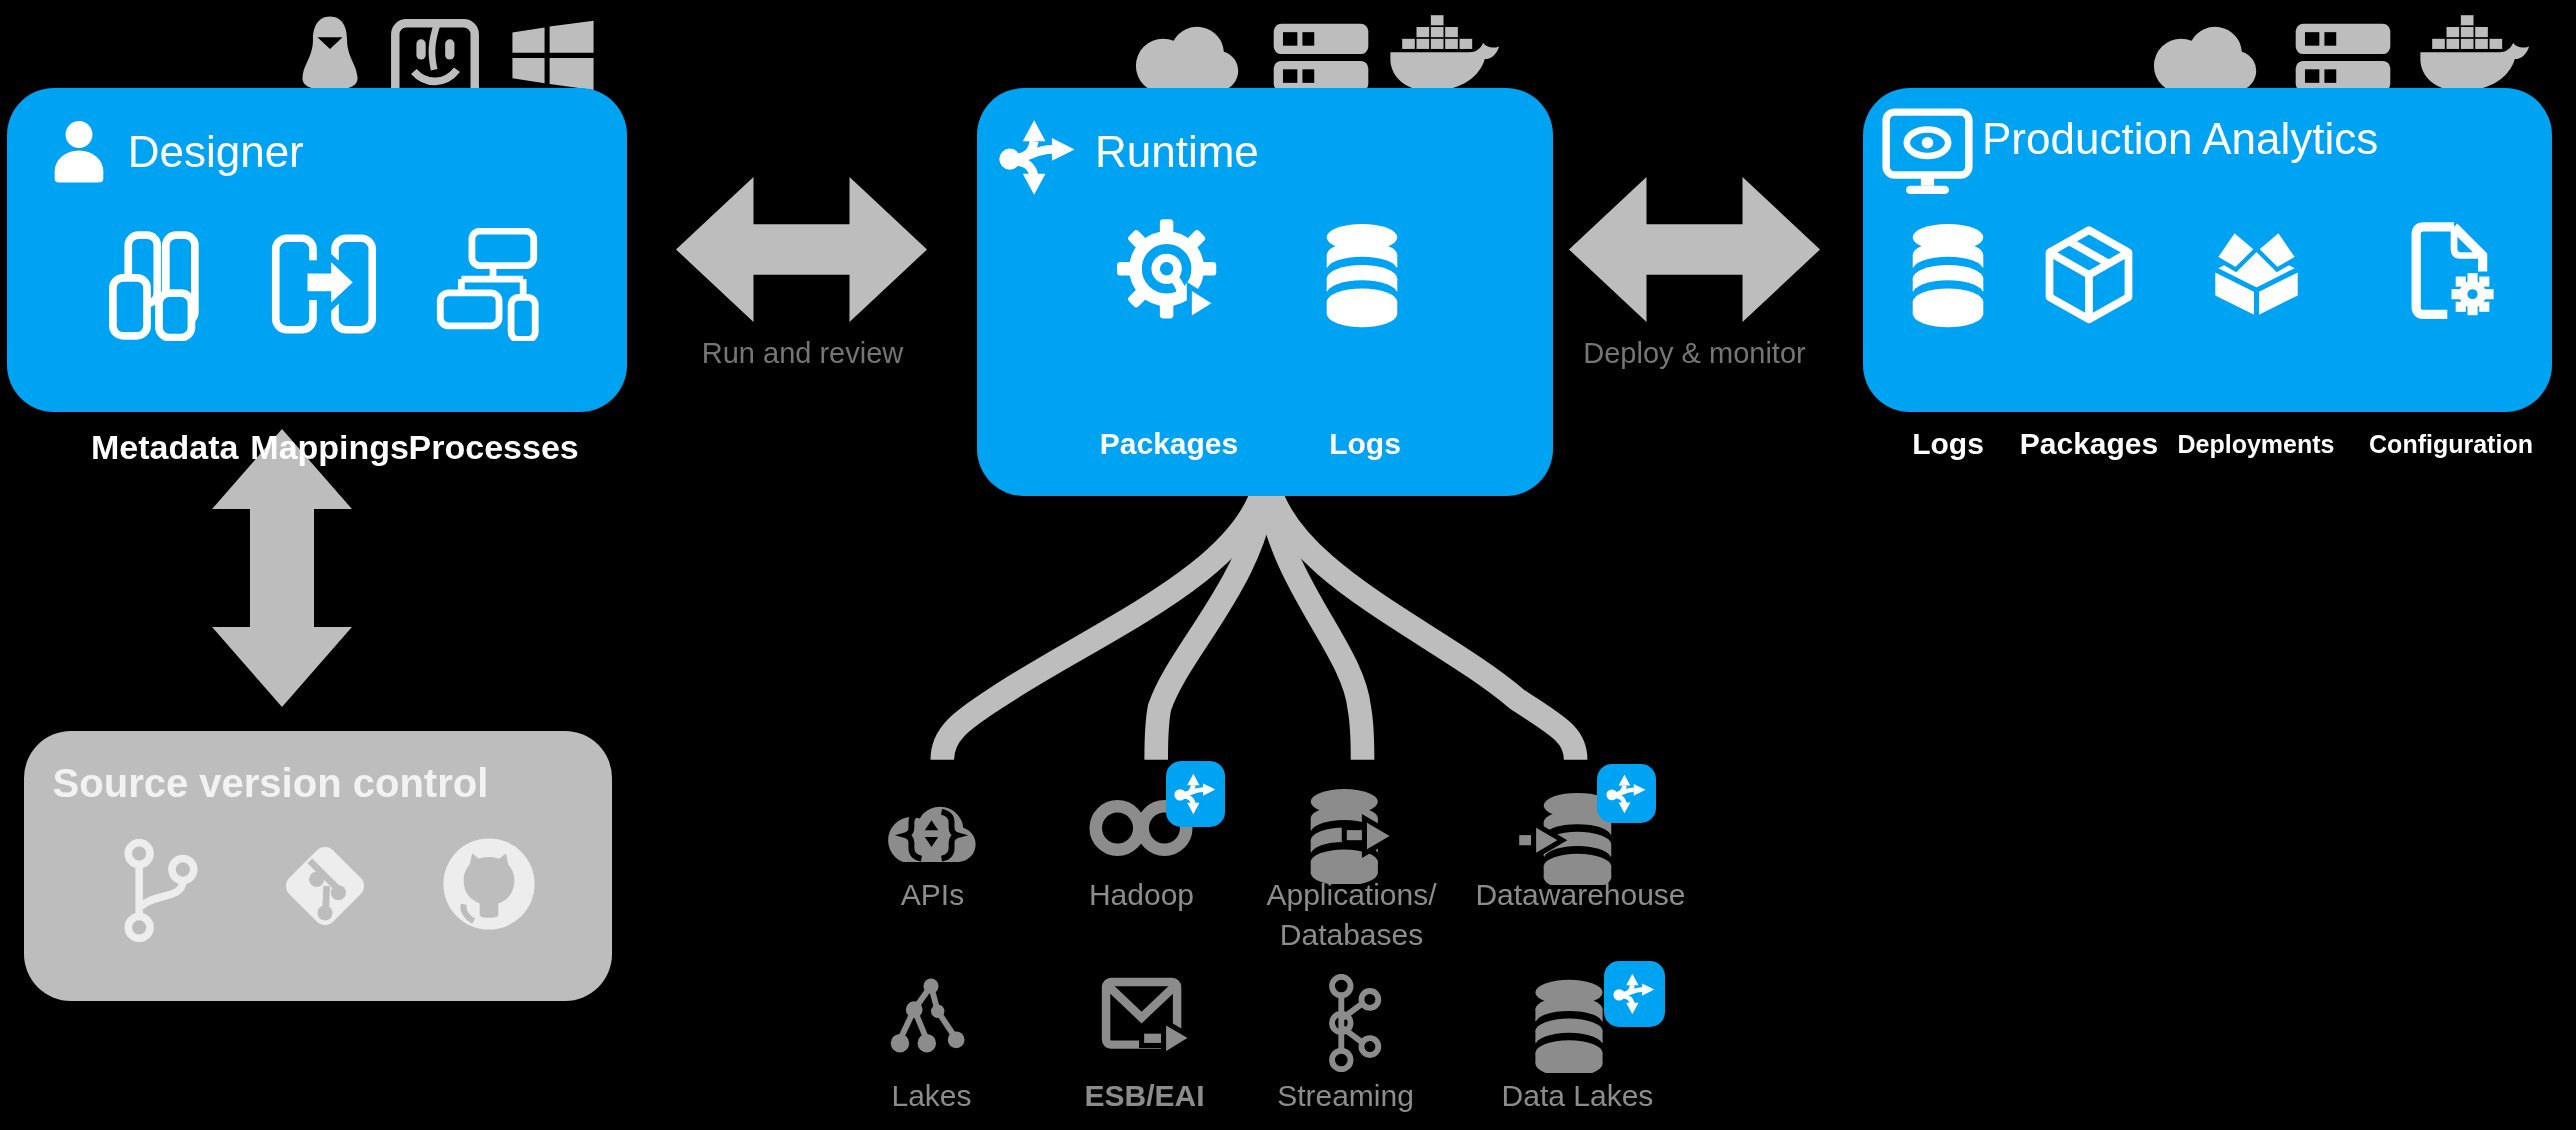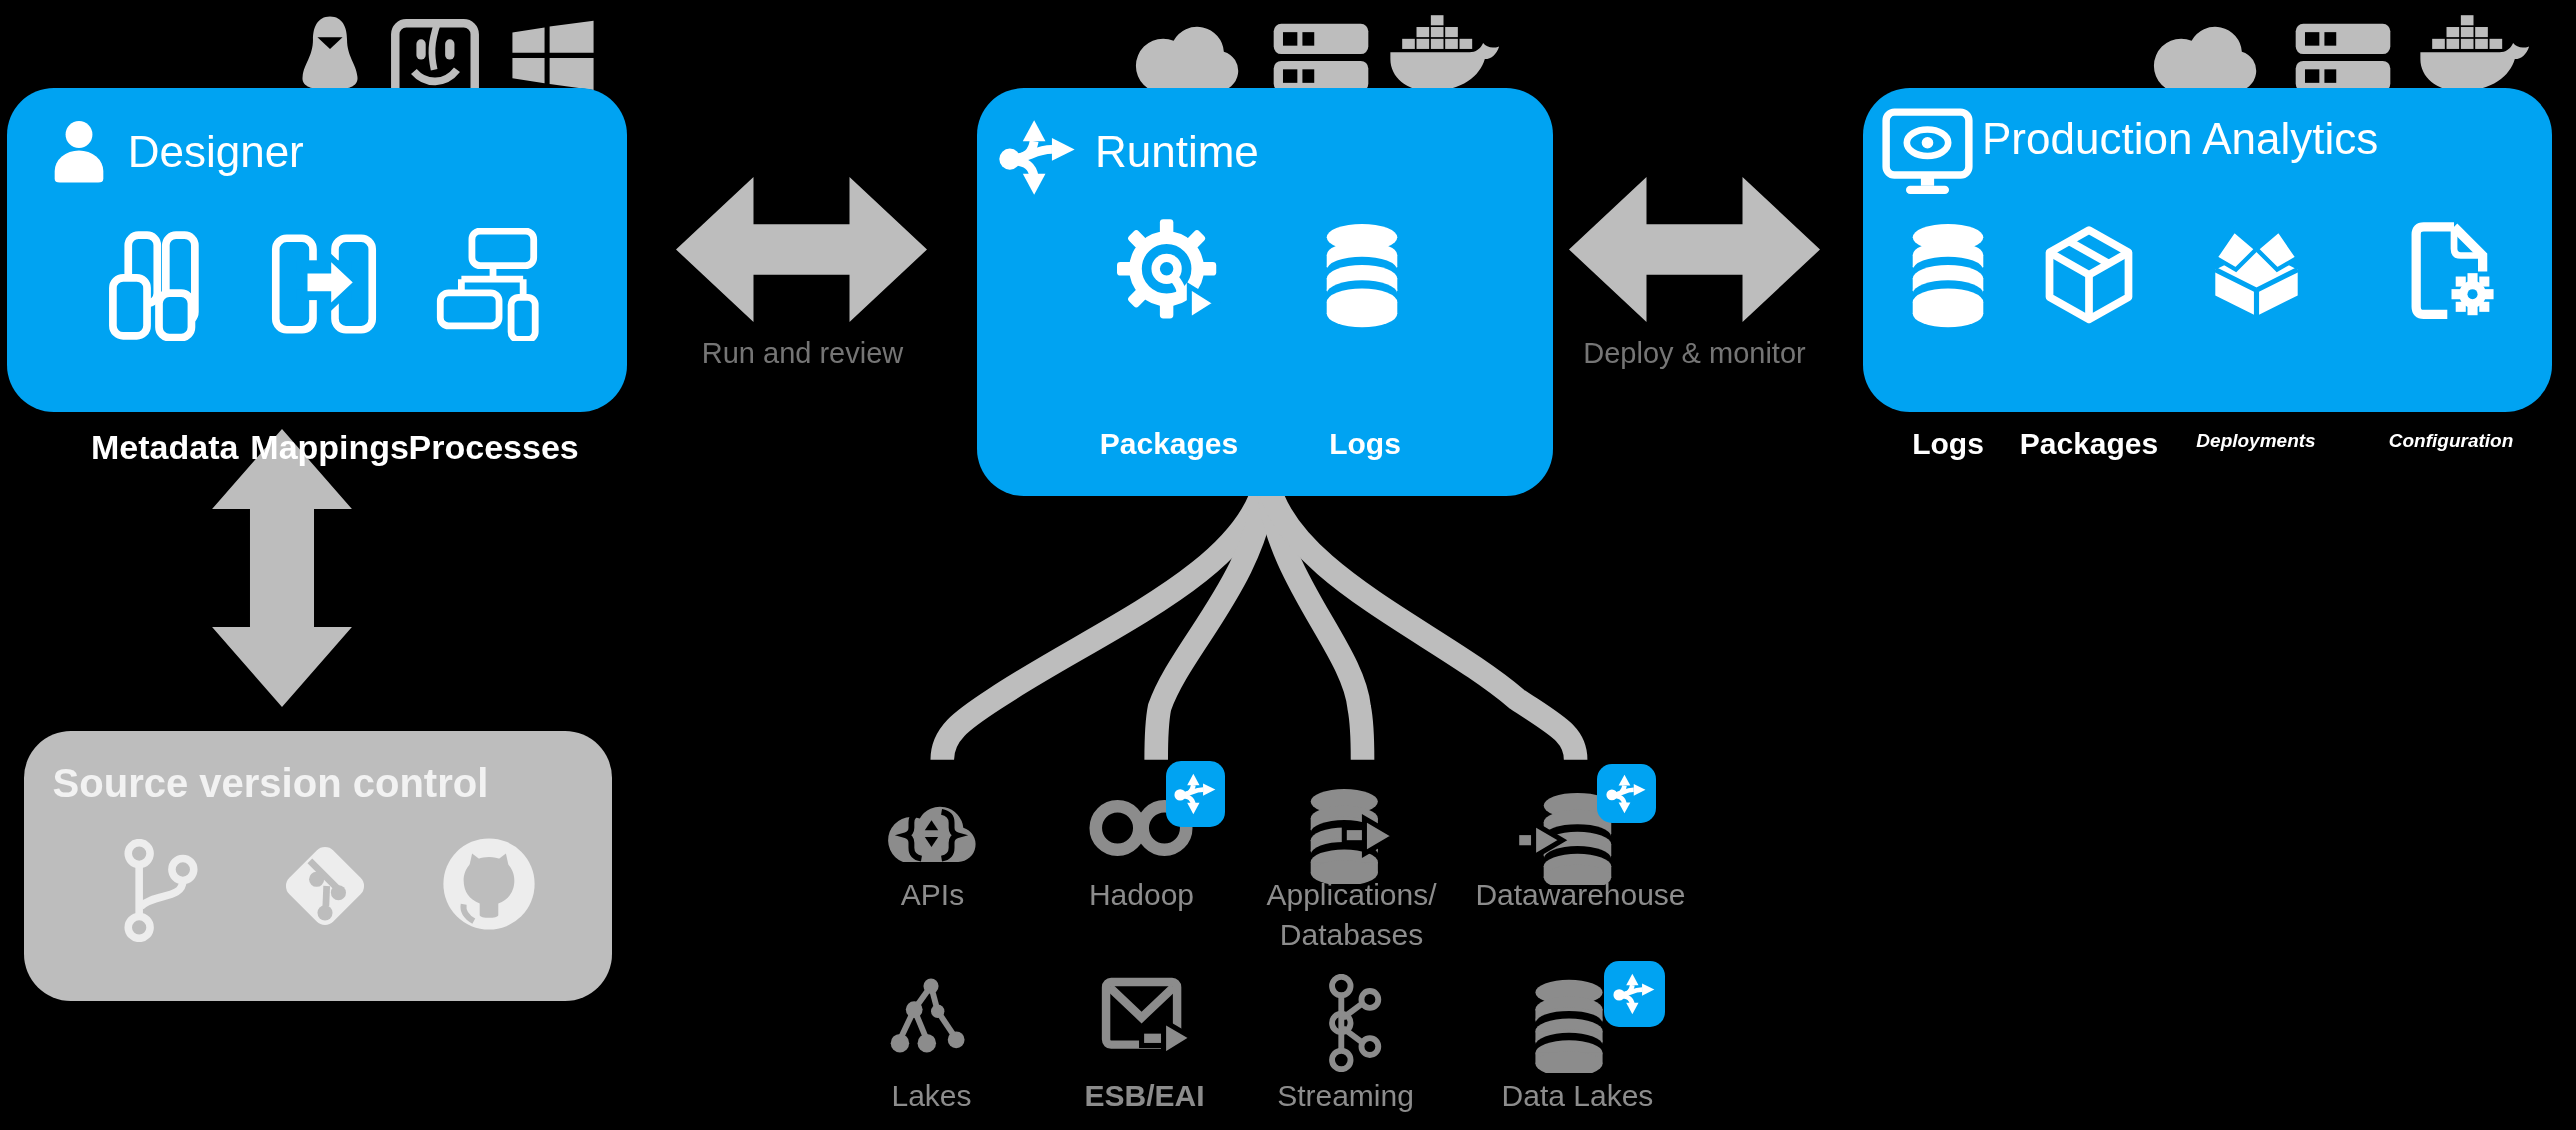--- a/index.html
+++ b/index.html
@@ -4,21 +4,21 @@
 <style>
   html,body{margin:0;padding:0;background:#000;}
   .stage{position:relative;width:2576px;height:1131px;background:#000;overflow:hidden;
          font-family:"Liberation Sans", sans-serif;}
   .abs{position:absolute;}
   .box{position:absolute;border-radius:47px;background:#00A3F2;}
   .gbox{position:absolute;border-radius:47px;background:#BDBDBD;}
   .title{position:absolute;color:#fff;font-size:44px;font-weight:normal;white-space:nowrap;}
   .feat-lbl{position:absolute;color:#fff;font-size:34px;font-weight:bold;text-align:center;white-space:nowrap;}
   .feat-lbl.md{font-size:30px;}
-  .feat-lbl.sm{font-size:19px;font-style:italic;}
+  .feat-lbl.sm{font-size:25px;}
   .src-lbl{position:absolute;color:#8C8C8C;font-size:30px;font-weight:500;text-align:center;white-space:nowrap;}
   .link-lbl{position:absolute;color:#757575;font-size:29px;font-weight:500;text-align:center;white-space:nowrap;}
   .svc-title{position:absolute;color:#F2F2F2;font-size:40px;font-weight:bold;white-space:nowrap;}
   .badge{position:absolute;background:#00A3F2;border-radius:15px;display:flex;align-items:center;justify-content:center;}
   svg{display:block;}
 </style>
 </head>
 <body>
 
 <div class="stage">

